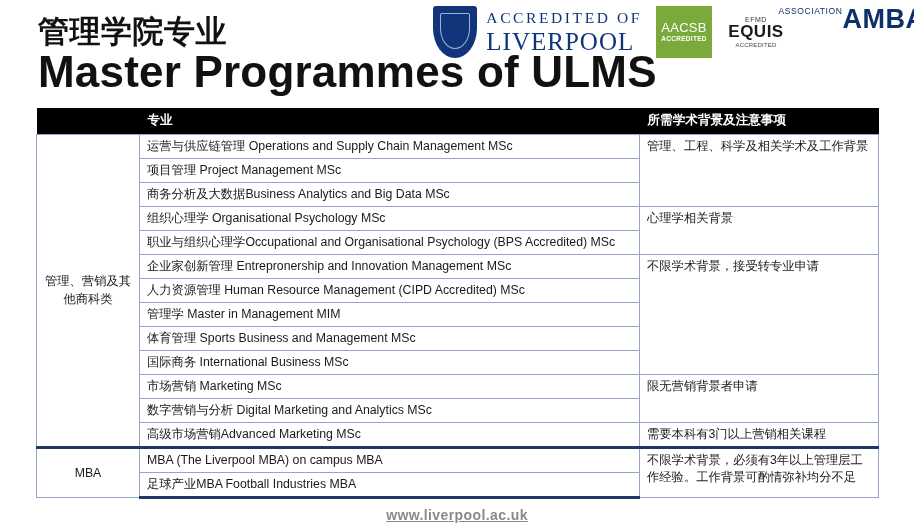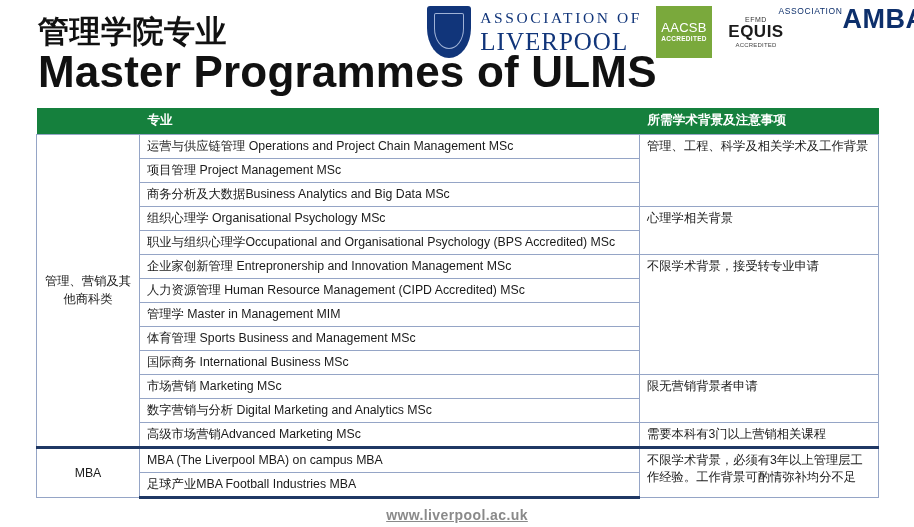--- a/index.html
+++ b/index.html
@@ -96,21 +96,21 @@
   
   .table-wrap { padding: 0 36px; }
   table {
     width: 842px;
     border-collapse: collapse;
     table-layout: fixed;
     font-size: 12.3px;
     color: #1a1a1a;
   }
   thead th {
-    background: #15803d;
+    background: #000000;
     color: #ffffff;
     font-weight: bold;
     font-size: 12.6px;
     height: 26px;
     text-align: left;
     padding: 3px 8px;
     border: none;
   }
   td {
     border: 1px solid #95a5c6;
@@ -147,21 +147,21 @@
 
 <div class="header">
   <div class="title-cn">管理学院专业</div>
   <div class="title-en">Master Programmes of ULMS</div>
 
   <div class="logos">
 
     <div class="uol-logo">
       <div class="uol-shield"></div>
       <div class="uol-text">
-        <div class="l1">ASSOCIATION OF</div>
+        <div class="l1">ACCREDITED OF</div>
         <div class="l2">LIVERPOOL</div>
       </div>
     </div>
 
     <div class="aacsb">
       <div class="a1">AACSB</div>
       <div class="a2">ACCREDITED</div>
     </div>
 
     <div class="equis">
@@ -188,21 +188,21 @@
     <thead>
       <tr>
         <th></th>
         <th>专业</th>
         <th>所需学术背景及注意事项</th>
       </tr>
     </thead>
     <tbody>
       <tr>
         <td class="cat" rowspan="13">管理、营销及其他商科类</td>
-        <td>运营与供应链管理 Operations and Project Chain Management MSc</td>
+        <td>运营与供应链管理 Operations and Supply Chain Management MSc</td>
         <td rowspan="3">管理、工程、科学及相关学术及工作背景</td>
       </tr>
       <tr>
         <td>项目管理 Project Management MSc</td>
       </tr>
       <tr>
         <td>商务分析及大数据Business Analytics and Big Data MSc</td>
       </tr>
       <tr>
         <td>组织心理学 Organisational Psychology MSc</td>

